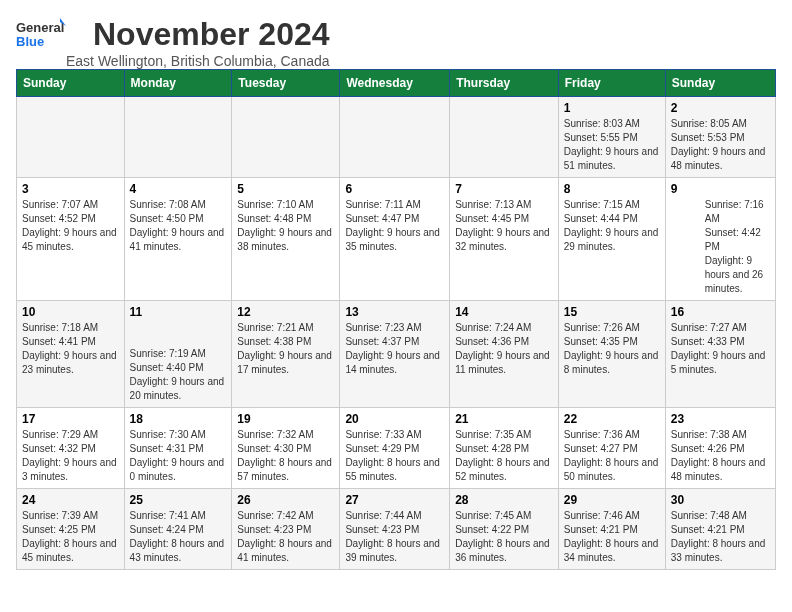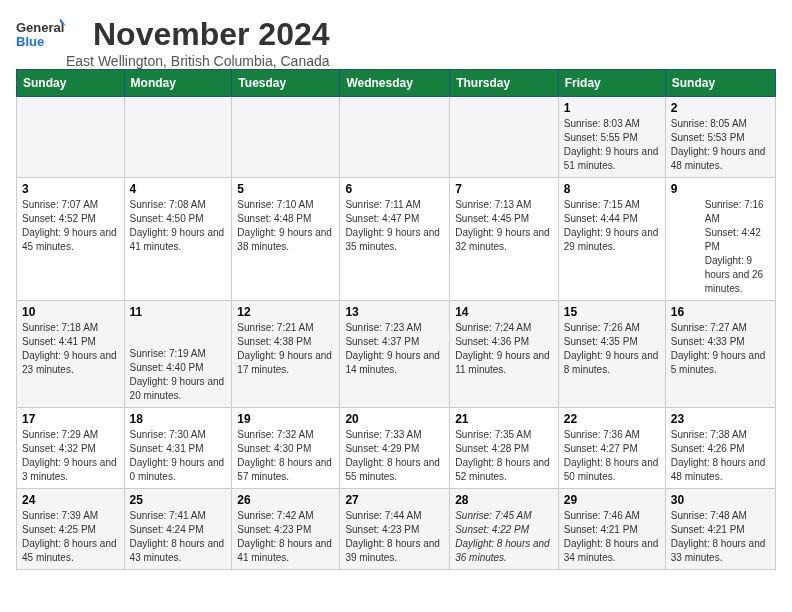--- a/index.html
+++ b/index.html
@@ -275,21 +275,21 @@
 Daylight: 8 hours and 41 minutes.</div>
         </td>
         <td>
           <span class="day-num">27</span>
           <div class="day-info" style="white-space: pre-line;">Sunrise: 7:44 AM
 Sunset: 4:23 PM
 Daylight: 8 hours and 39 minutes.</div>
         </td>
         <td>
           <span class="day-num">28</span>
-          <div class="day-info" style="white-space: pre-line; font-style: italic;">Sunrise: 7:45 AM
+          <div class="day-info" style="white-space: pre-line;">Sunrise: 7:45 AM
 Sunset: 4:22 PM
 Daylight: 8 hours and 36 minutes.</div>
         </td>
         <td>
           <span class="day-num">29</span>
           <div class="day-info" style="white-space: pre-line;">Sunrise: 7:46 AM
 Sunset: 4:21 PM
 Daylight: 8 hours and 34 minutes.</div>
         </td>
         <td>

